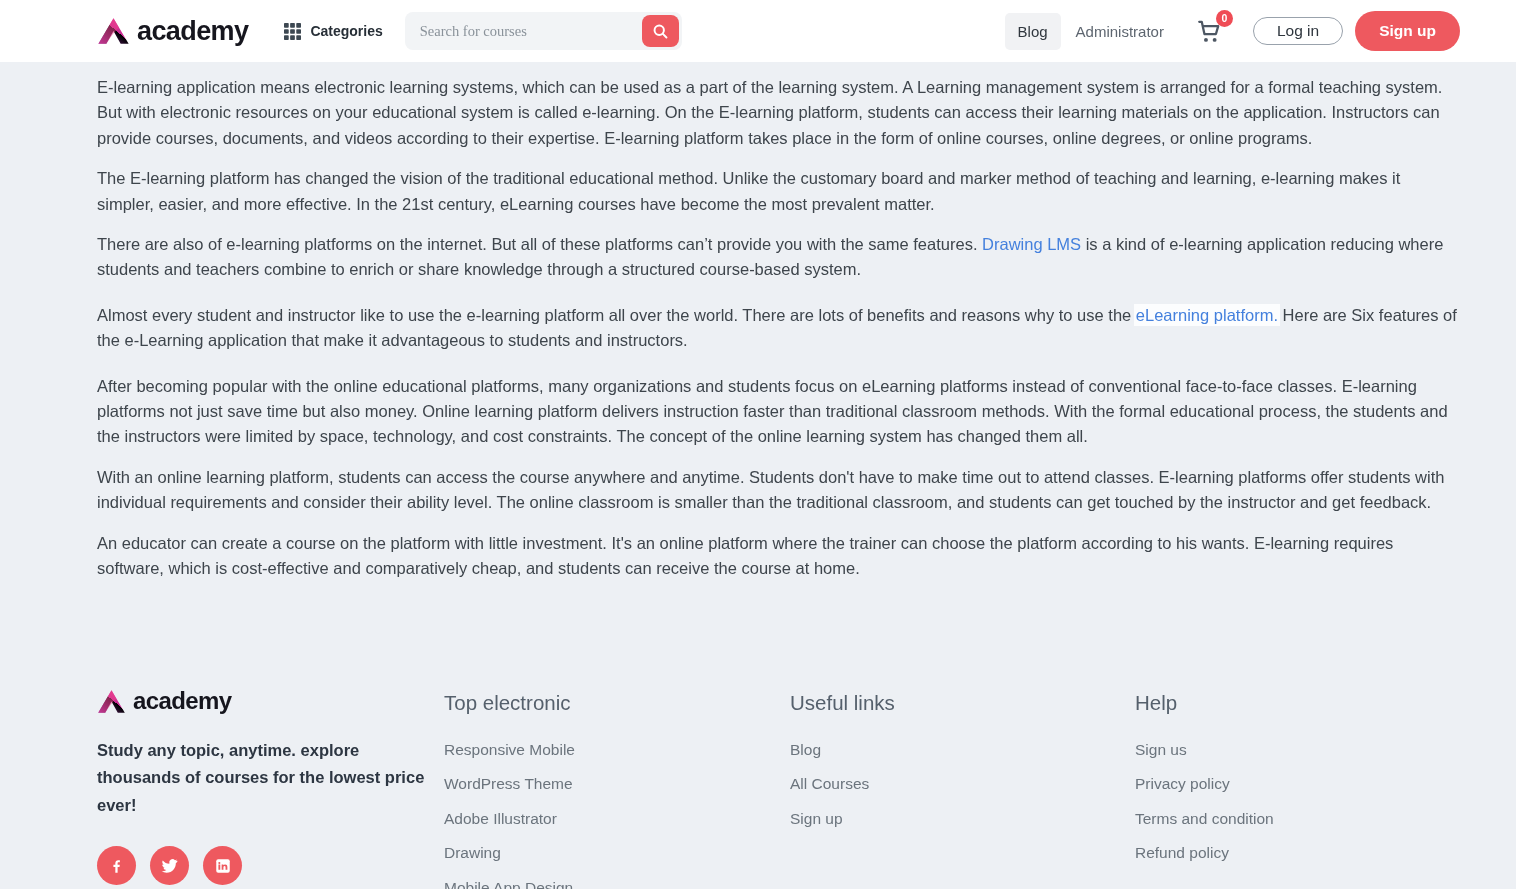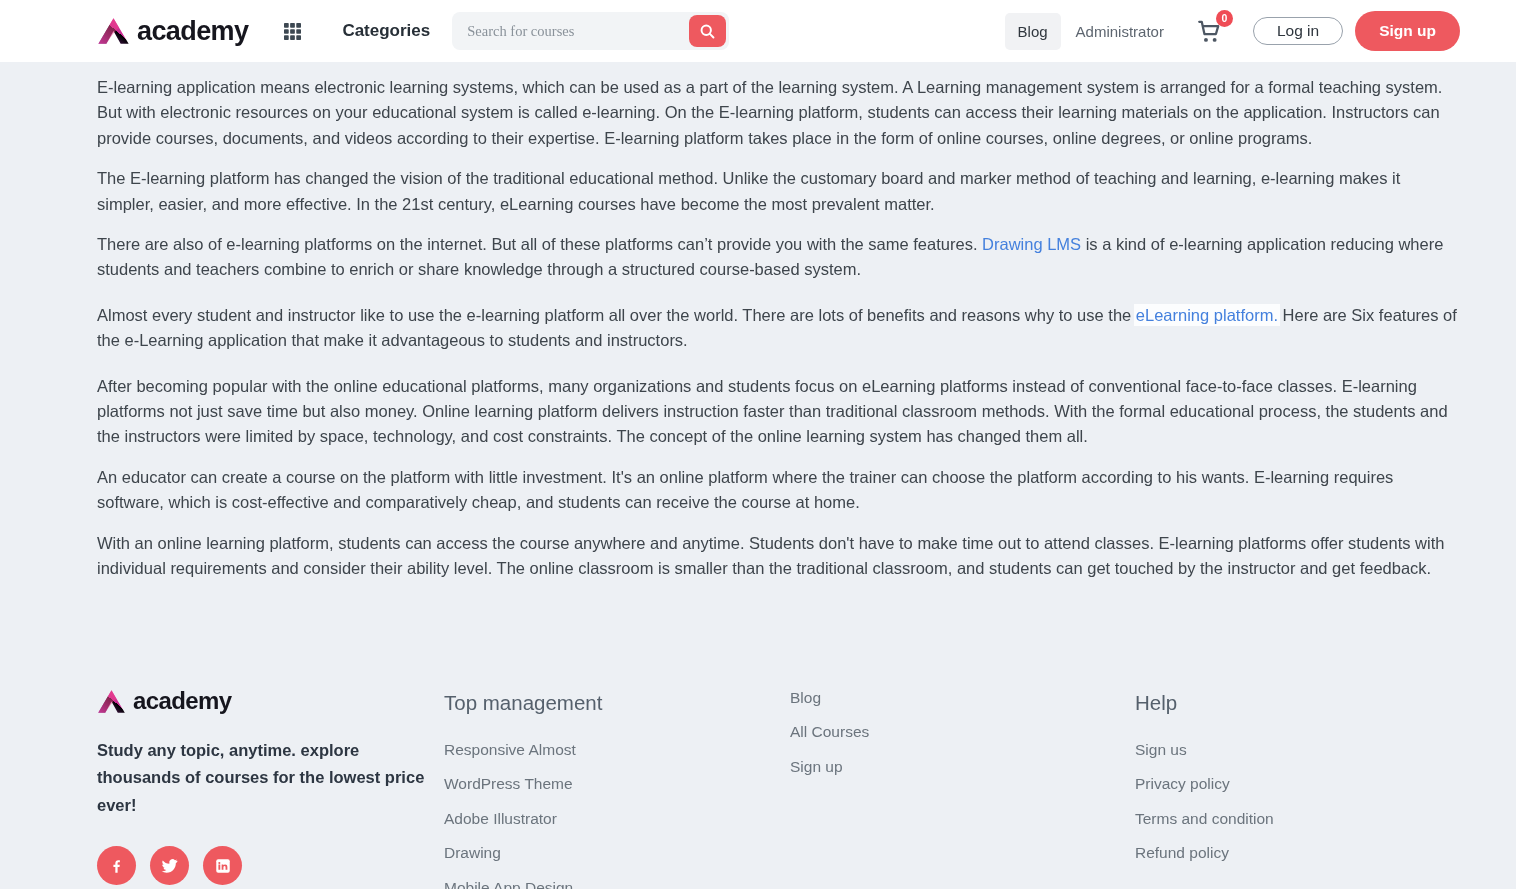--- a/index.html
+++ b/index.html
@@ -16,21 +16,21 @@
     height:62px; background:#ffffff;
     display:flex; align-items:center;
     padding:0 56px 0 97px;
     position:relative;
   }
   .logo { display:flex; align-items:center; gap:7px; cursor:pointer; }
   .logo-mark { width:33px; height:28px; display:block; }
   .logo-text { font-size:27px; font-weight:700; color:#16161e; letter-spacing:-0.6px; line-height:1; }
 
   .categories-btn { display:flex; align-items:center; gap:9px; margin-left:36px; cursor:pointer; }
-  .categories-btn span { font-size:17px; font-weight:700; color:#272f37;margin-left:32px; }
+  .categories-btn span { font-size:14px; font-weight:700; color:#272f37; }
 
   .searchbar {
     margin-left:22px; width:277px; height:38px;
     background:#f2f4f6; border-radius:8px;
     display:flex; align-items:center;
   }
   .searchbar input {
     flex:1; border:none; outline:none; background:transparent;
     font-family:Liberation Serif, serif;
     font-size:14.5px; color:#495057; padding:0 8px 0 15px;
@@ -172,22 +172,22 @@
     <button class="signup-btn">Sign up</button>
   </div>
 </div>
 
 <div class="article">
   <p>E-learning application means electronic learning systems, which can be used as a part of the learning system. A Learning management system is arranged for a formal teaching system. But with electronic resources on your educational system is called e-learning. On the E-learning platform, students can access their learning materials on the application. Instructors can provide courses, documents, and videos according to their expertise. E-learning platform takes place in the form of online courses, online degrees, or online programs.</p>
   <p>The E-learning platform has changed the vision of the traditional educational method. Unlike the customary board and marker method of teaching and learning, e-learning makes it simpler, easier, and more effective. In the 21st century, eLearning courses have become the most prevalent matter.</p>
   <p class="gap-lg"><span>There are also of e-learning platforms on the internet. But all of these platforms can’t provide you with the same features. </span><a>Drawing LMS</a><span> is a kind of e-learning application reducing where students and teachers combine to enrich or share knowledge through a structured course-based system.</span></p>
   <p class="gap-lg"><span>Almost every student and instructor like to use the e-learning platform all over the world. There are lots of benefits and reasons why to use the </span><a class="hl">eLearning platform.</a><span> Here are Six features of the e-Learning application that make it advantageous to students and instructors.</span></p>
   <p>After becoming popular with the online educational platforms, many organizations and students focus on eLearning platforms instead of conventional face-to-face classes. E-learning platforms not just save time but also money. Online learning platform delivers instruction faster than traditional classroom methods. With the formal educational process, the students and the instructors were limited by space, technology, and cost constraints. The concept of the online learning system has changed them all.</p>
+  <p>With an online learning platform, students can access the course anywhere and anytime. Students don't have to make time out to attend classes. E-learning platforms offer students with individual requirements and consider their ability level. The online classroom is smaller than the traditional classroom, and students can get touched by the instructor and get feedback.</p>
   <p>An educator can create a course on the platform with little investment. It's an online platform where the trainer can choose the platform according to his wants. E-learning requires software, which is cost-effective and comparatively cheap, and students can receive the course at home.</p>
-  <p>With an online learning platform, students can access the course anywhere and anytime. Students don't have to make time out to attend classes. E-learning platforms offer students with individual requirements and consider their ability level. The online classroom is smaller than the traditional classroom, and students can get touched by the instructor and get feedback.</p>
 </div>
 
 <div class="footer">
   <div class="f-brand">
     <div class="logo">
       <svg class="logo-mark" viewBox="0 0 36 30">
         <path d="M18 1 L34.5 29 H25.8 L18 15 L10.2 29 H1.5 Z" fill="url(#logoGrad)"></path>
         <path d="M18 1 L24 11.5 Q18 16 10.2 29 H1.5 Z" fill="#f0418d" opacity="0.55"></path>
       </svg>
       <span class="logo-text">academy</span>
@@ -207,30 +207,31 @@
       <button class="social-btn">
         <svg width="18" height="18" viewBox="0 0 24 24">
           <rect x="3" y="3" width="18" height="18" rx="2.6" fill="#ffffff"></rect>
           <path fill="#ee595f" d="M8.35 10.1v7H5.9v-7h2.45zM7.12 6.5a1.42 1.42 0 1 1 0 2.84 1.42 1.42 0 0 1 0-2.84zM10.2 10.1h2.35v.96c.33-.62 1.13-1.2 2.33-1.2 2.5 0 2.96 1.64 2.96 3.77v3.47h-2.45v-3.08c0-.93-.02-2.12-1.3-2.12-1.3 0-1.5 1.01-1.5 2.05v3.15H10.2v-7z"></path>
         </svg>
       </button>
     </div>
   </div>
 
   <div class="f-col">
-    <h3>Top management</h3>
-    <a>Responsive Almost</a>
+    <h3>Top electronic</h3>
+    <a>Responsive Mobile</a>
     <a>WordPress Theme</a>
     <a>Adobe Illustrator</a>
     <a>Drawing</a>
     <a>Mobile App Design</a>
 
   </div>
 
   <div class="f-col">
+    <h3>Useful links</h3>
     <a>Blog</a>
     <a>All Courses</a>
     <a>Sign up</a>
   </div>
 
   <div class="f-col">
     <h3>Help</h3>
     <a>Sign us</a>
     <a>Privacy policy</a>
     <a>Terms and condition</a>

